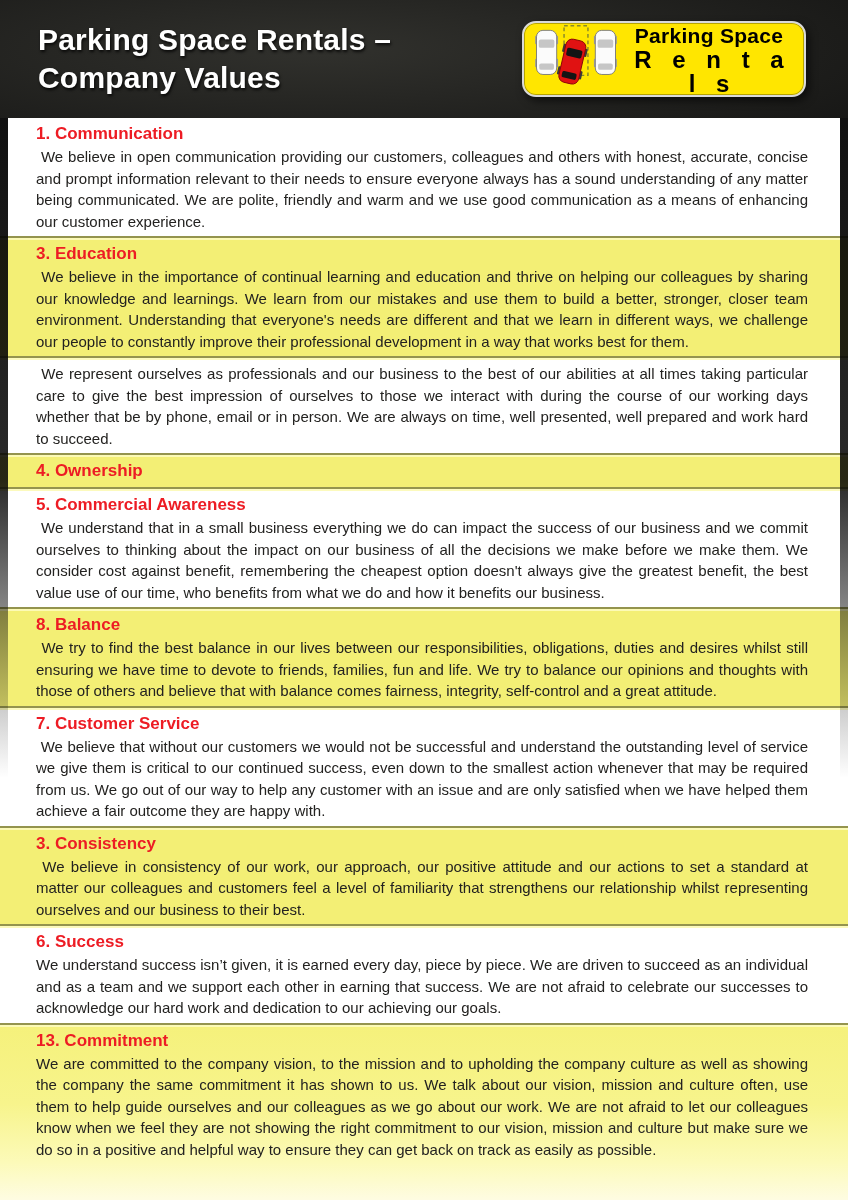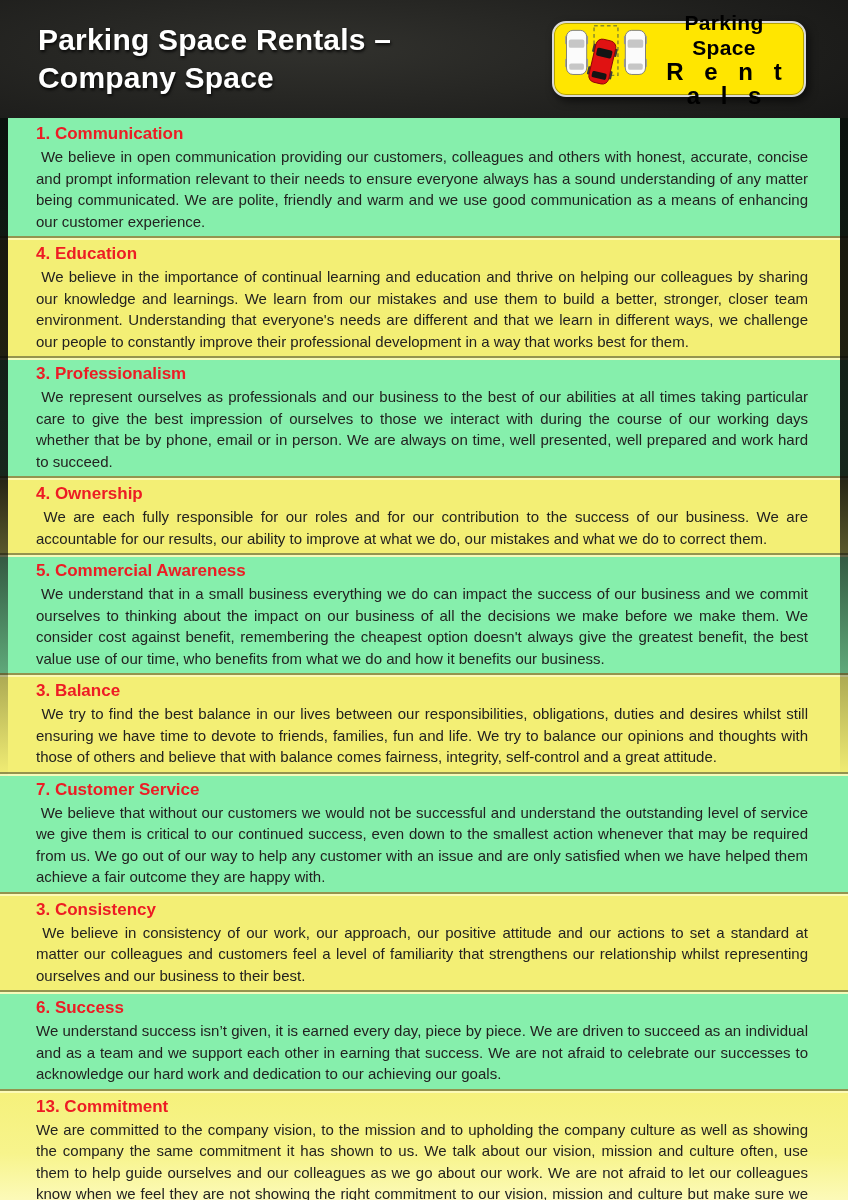--- a/index.html
+++ b/index.html
@@ -15,35 +15,35 @@
     flex:0 0 118px; height:118px;
     background: radial-gradient(130% 180% at 38% 42%, #31312d 0%, #1d1d1b 45%, #060606 100%);
     display:flex; align-items:center; justify-content:space-between;
     padding:0 42px 0 38px; box-sizing:border-box;
   }
   .page-title {
     color:#ffffff; font-size:30px; font-weight:bold; line-height:38px;
     letter-spacing:0.2px; text-shadow:1px 2px 3px rgba(0,0,0,0.8);
   }
   .logo {
-    width:254px; height:76px; box-sizing:border-box;
+    width:284px; height:76px; box-sizing:border-box;
     background:#ffe600;
     border:2px solid #d9d9d9; border-radius:14px;
     box-shadow: 3px 4px 9px rgba(0,0,0,0.6), inset 0 0 0 1px #b5a300;
     display:flex; align-items:center; padding:2px 8px 2px 6px;
   }
   .logo-art { flex:0 0 auto; }
   .logo-text { flex:1; text-align:center; color:#000; font-weight:bold; }
   .logo-line1 { font-size:21px; line-height:25px; letter-spacing:0.3px; }
   .logo-line2 { font-size:24px; line-height:24px; letter-spacing:7px; margin-left:7px; }
 
   
   .values-list { flex:1 1 auto; display:flex; flex-direction:column; position:relative; }
   .value-section {
-    padding:5px 40px 4px 36px; background:#86efac; box-sizing:border-box;
+    padding:5px 40px 4px 36px; background:#ffffff; box-sizing:border-box;
   }
   .values-list section:nth-of-type(even) { background:#f3ef75; }
   .value-section + .value-section {
     border-top:2px solid #94944e;
     box-shadow: inset 0 2px 0 rgba(252,250,185,0.95);
   }
   .values-list section:last-of-type {
     flex:1 1 auto;
     background: linear-gradient(to bottom, #f5f17b 0%, #f7f48c 45%, #fcfab8 78%, #fefce2 100%);
   }
@@ -64,21 +64,21 @@
   .edge-shadow.right { right:0; background:linear-gradient(to bottom, rgba(4,4,4,0.95) 0%, rgba(4,4,4,0.85) 55%, rgba(4,4,4,0) 100%); }
 </style>
 </head>
 <body>
 
 <div class="page">
 
   <header class="header">
     <div class="page-title">
       <div>Parking Space Rentals –</div>
-      <div>Company Space</div>
+      <div>Company Values</div>
     </div>
 
     <div class="logo">
       <span class="logo-art">
         <svg width="92" height="68" viewBox="0 0 100 74" aria-hidden="true">
 
           <rect x="37" y="3" width="26" height="54" fill="none" stroke="#8a8a2a" stroke-width="1.6" stroke-dasharray="4 3"></rect>
 
           <g transform="translate(7,8)">
             <rect x="-1.5" y="6" width="4" height="9" rx="1" fill="#9c9c9c"></rect>
@@ -122,41 +122,39 @@
 
     <div class="edge-shadow left"></div>
     <div class="edge-shadow right"></div>
 
       <section class="value-section">
         <h2 class="value-heading">1. Communication</h2>
         <p class="value-body"> We believe in open communication providing our customers, colleagues and others with honest, accurate, concise and prompt information relevant to their needs to ensure everyone always has a sound understanding of any matter being communicated. We are polite, friendly and warm and we use good communication as a means of enhancing our customer experience.</p>
       </section>
 
       <section class="value-section">
-        <h2 class="value-heading">4. Education</h2>
+        <h2 class="value-heading">3. Education</h2>
         <p class="value-body"> We believe in the importance of continual learning and education and thrive on helping our colleagues by sharing our knowledge and learnings. We learn from our mistakes and use them to build a better, stronger, closer team environment. Understanding that everyone's needs are different and that we learn in different ways, we challenge our people to constantly improve their professional development in a way that works best for them.</p>
       </section>
 
       <section class="value-section">
-        <h2 class="value-heading">3. Professionalism</h2>
         <p class="value-body"> We represent ourselves as professionals and our business to the best of our abilities at all times taking particular care to give the best impression of ourselves to those we interact with during the course of our working days whether that be by phone, email or in person. We are always on time, well presented, well prepared and work hard to succeed.</p>
       </section>
 
       <section class="value-section">
         <h2 class="value-heading">4. Ownership</h2>
-        <p class="value-body"> We are each fully responsible for our roles and for our contribution to the success of our business. We are accountable for our results, our ability to improve at what we do, our mistakes and what we do to correct them.</p>
       </section>
 
       <section class="value-section">
         <h2 class="value-heading">5. Commercial Awareness</h2>
         <p class="value-body"> We understand that in a small business everything we do can impact the success of our business and we commit ourselves to thinking about the impact on our business of all the decisions we make before we make them. We consider cost against benefit, remembering the cheapest option doesn't always give the greatest benefit, the best value use of our time, who benefits from what we do and how it benefits our business.</p>
       </section>
 
       <section class="value-section">
-        <h2 class="value-heading">3. Balance</h2>
+        <h2 class="value-heading">8. Balance</h2>
         <p class="value-body"> We try to find the best balance in our lives between our responsibilities, obligations, duties and desires whilst still ensuring we have time to devote to friends, families, fun and life. We try to balance our opinions and thoughts with those of others and believe that with balance comes fairness, integrity, self-control and a great attitude.</p>
       </section>
 
       <section class="value-section">
         <h2 class="value-heading">7. Customer Service</h2>
         <p class="value-body"> We believe that without our customers we would not be successful and understand the outstanding level of service we give them is critical to our continued success, even down to the smallest action whenever that may be required from us. We go out of our way to help any customer with an issue and are only satisfied when we have helped them achieve a fair outcome they are happy with.</p>
       </section>
 
       <section class="value-section">
         <h2 class="value-heading">3. Consistency</h2>

